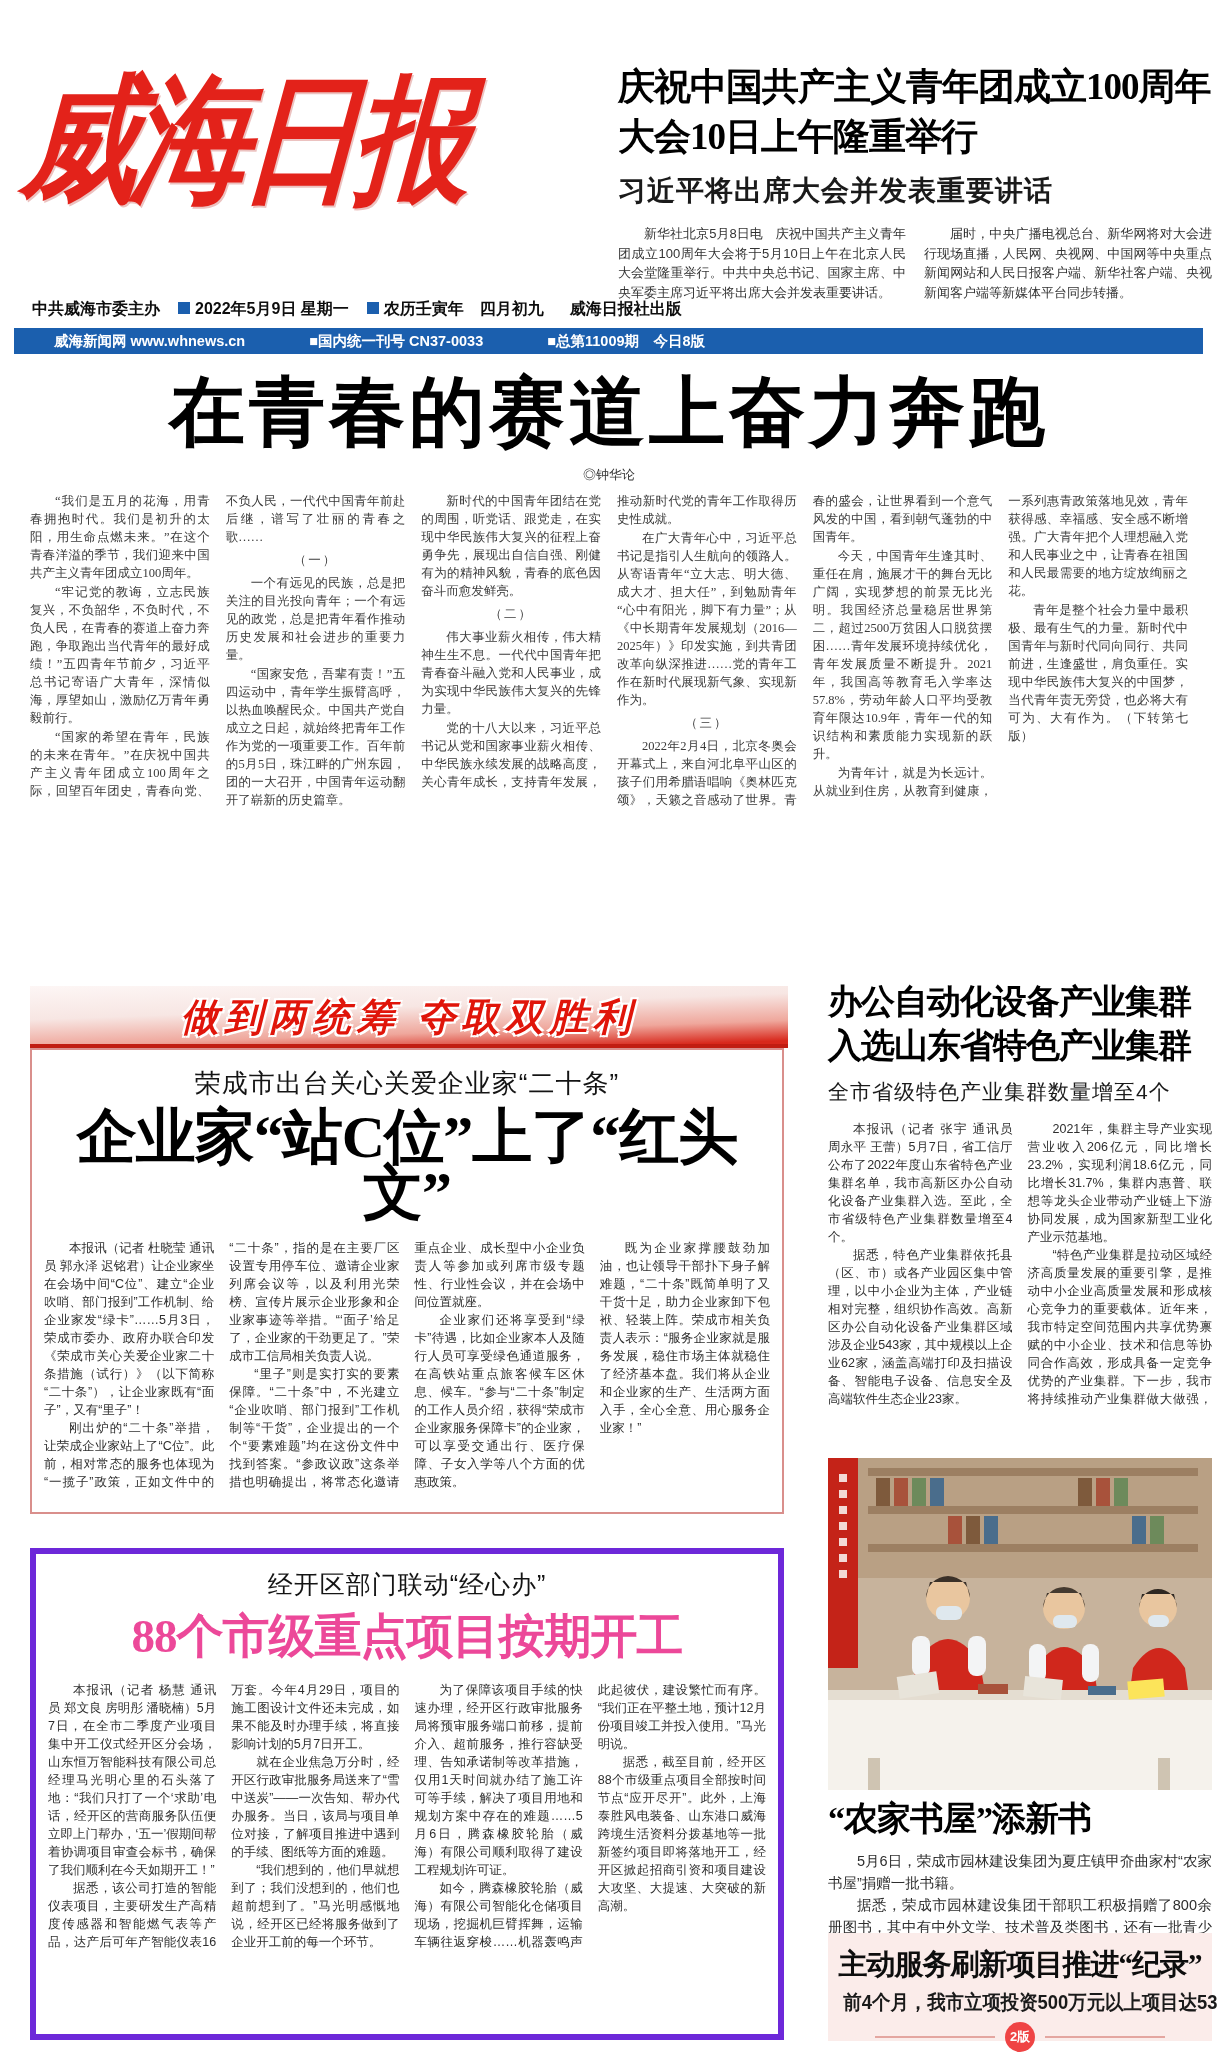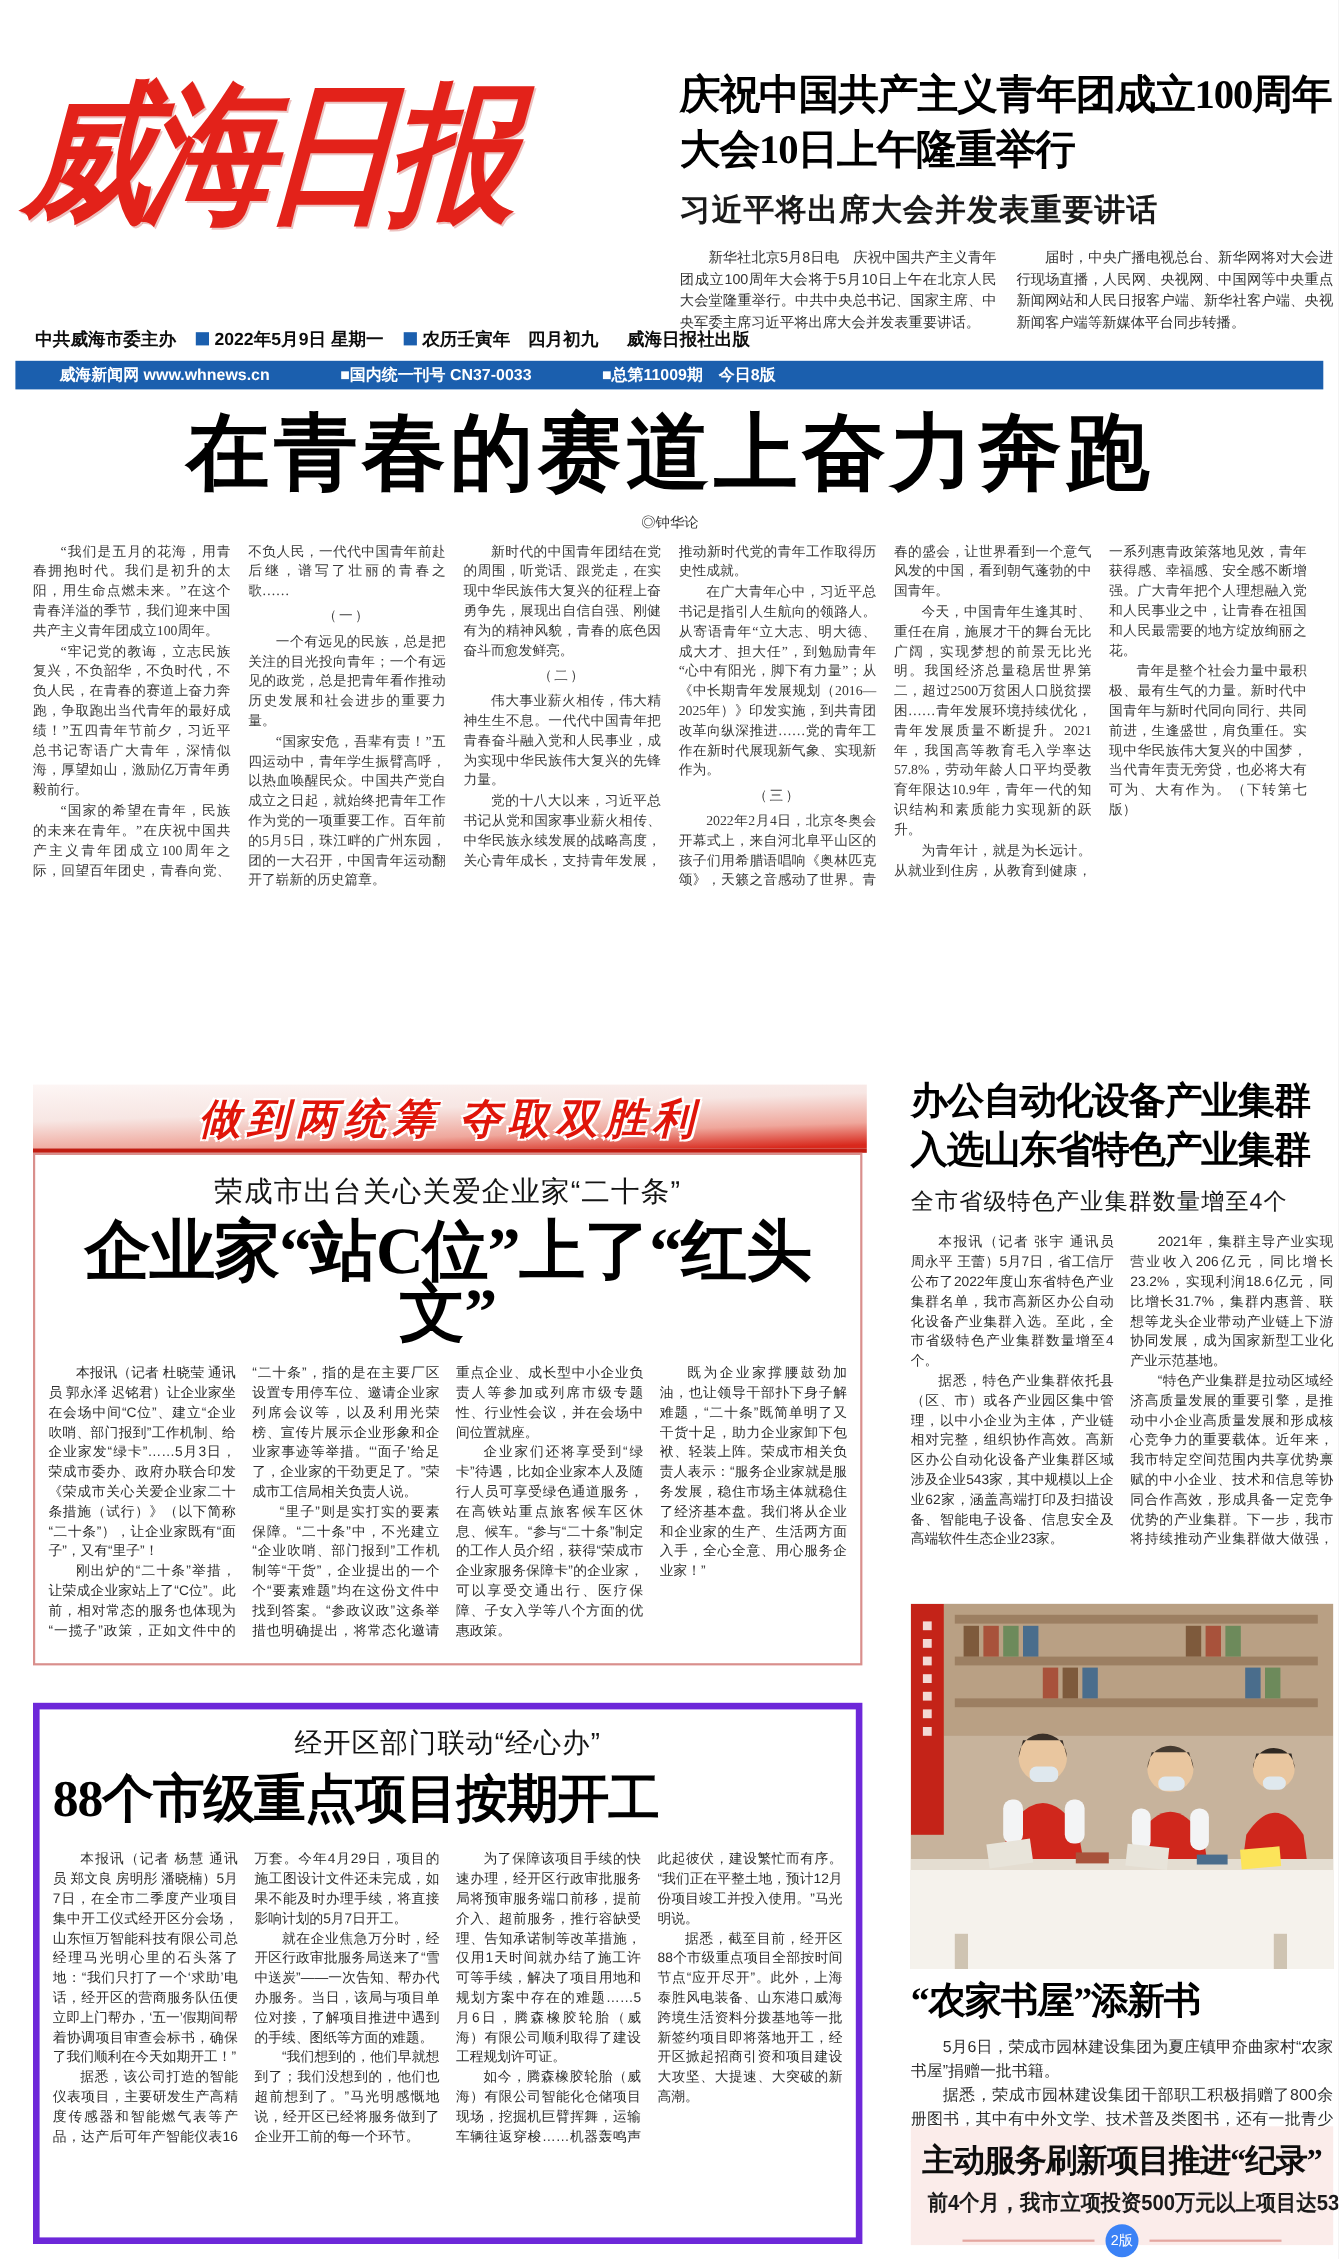--- a/index.html
+++ b/index.html
@@ -48,21 +48,21 @@
   .boxA{position:absolute;left:30px;top:1048px;width:754px;height:466px;border:2px solid #d98f8c;
       box-sizing:border-box;padding:16px 12px 10px 12px;}
   .boxA .kicker{text-align:center;font-size:26px;color:#141414;letter-spacing:1px;}
   .boxA .headline{text-align:center;font-family:"Liberation Serif",serif;font-weight:bold;color:#000;
       font-size:60px;line-height:56px;margin-top:8px;letter-spacing:-1px;}
   .boxA .body{margin-top:18px;height:300px;column-count:4;column-gap:15px;
       font-size:12.5px;line-height:18px;text-align:justify;color:#2e2e2e;overflow:hidden;}
   .boxB{position:absolute;left:30px;top:1548px;width:754px;height:492px;border:6px solid #6d28d9;
       box-sizing:border-box;padding:14px 12px 10px 12px;}
   .boxB .kicker{text-align:center;font-size:25px;color:#141414;letter-spacing:1px;}
-  .boxB .headline{text-align:left;font-family:"Liberation Serif",serif;font-weight:bold;color:#000000;
+  .boxB .headline{text-align:center;font-family:"Liberation Serif",serif;font-weight:bold;color:#ec4899;
       font-size:47px;line-height:58px;margin-top:6px;letter-spacing:-1px;}
   .boxB .body{margin-top:16px;height:320px;column-count:4;column-gap:15px;
       font-size:12.5px;line-height:18px;text-align:justify;color:#2e2e2e;overflow:hidden;}
 
   
   .rail{position:absolute;left:828px;top:980px;width:384px;}
   .cluster-h{font-family:"Liberation Serif",serif;font-weight:bold;color:#000;
       font-size:34px;line-height:44px;letter-spacing:-1px;white-space:nowrap;}
   .cluster-sub{font-size:21px;color:#1a1a1a;margin-top:10px;letter-spacing:1px;}
   .cluster-body{margin-top:14px;height:300px;column-count:2;column-gap:15px;
@@ -74,22 +74,22 @@
   .book-art .btext{margin-top:8px;font-size:14.5px;line-height:22px;text-align:justify;color:#2e2e2e;}
   .book-art .credit{text-align:right;font-size:14.5px;color:#2e2e2e;margin-top:-22px;padding-right:4px;}
   .promo{position:absolute;left:828px;top:1933px;width:384px;height:108px;background:#fbecea;
       text-align:center;box-sizing:border-box;padding-top:12px;}
   .promo .ph{font-family:"Liberation Serif",serif;font-weight:bold;font-size:29px;color:#0d0d0d;
       letter-spacing:-1px;white-space:nowrap;}
   .promo .ps{font-size:20px;font-weight:bold;color:#1a1a1a;margin-top:4px;
       transform:scaleX(.92);transform-origin:center;white-space:nowrap;}
   .promo .divider{display:flex;align-items:center;justify-content:center;margin-top:6px;}
   .promo .dline{flex:0 0 120px;height:2px;background:#e4a6a0;margin:0 10px;}
-  .promo .badge{width:30px;height:30px;border-radius:50%;background:#3b82f6;color:#fff;
-      font-size:13px;font-weight:normal;line-height:30px;}
+  .promo .badge{width:30px;height:30px;border-radius:50%;background:#ef4444;color:#fff;
+      font-size:13px;font-weight:bold;line-height:30px;}
 
   .para{margin:0;text-indent:2em;}
   .para.center{text-indent:0;text-align:center;margin:5px 0;letter-spacing:2px;}
 </style>
 </head>
 <body>
 
 <div class="page">
 
   <div class="masthead-title">威海日报</div>

